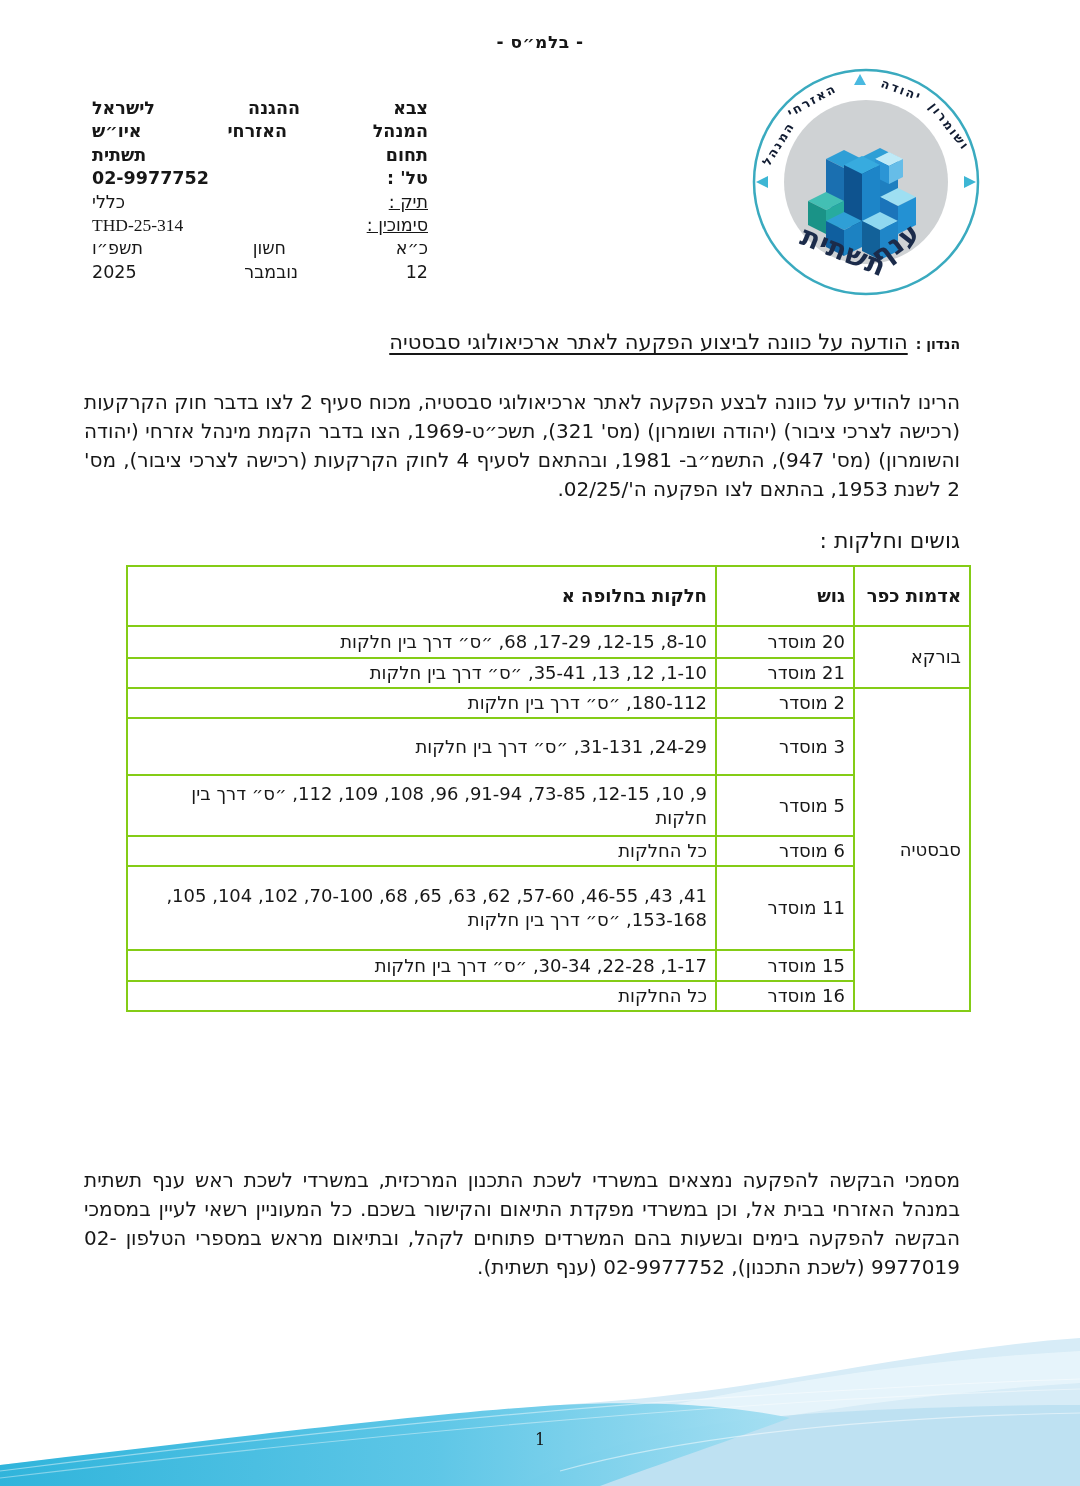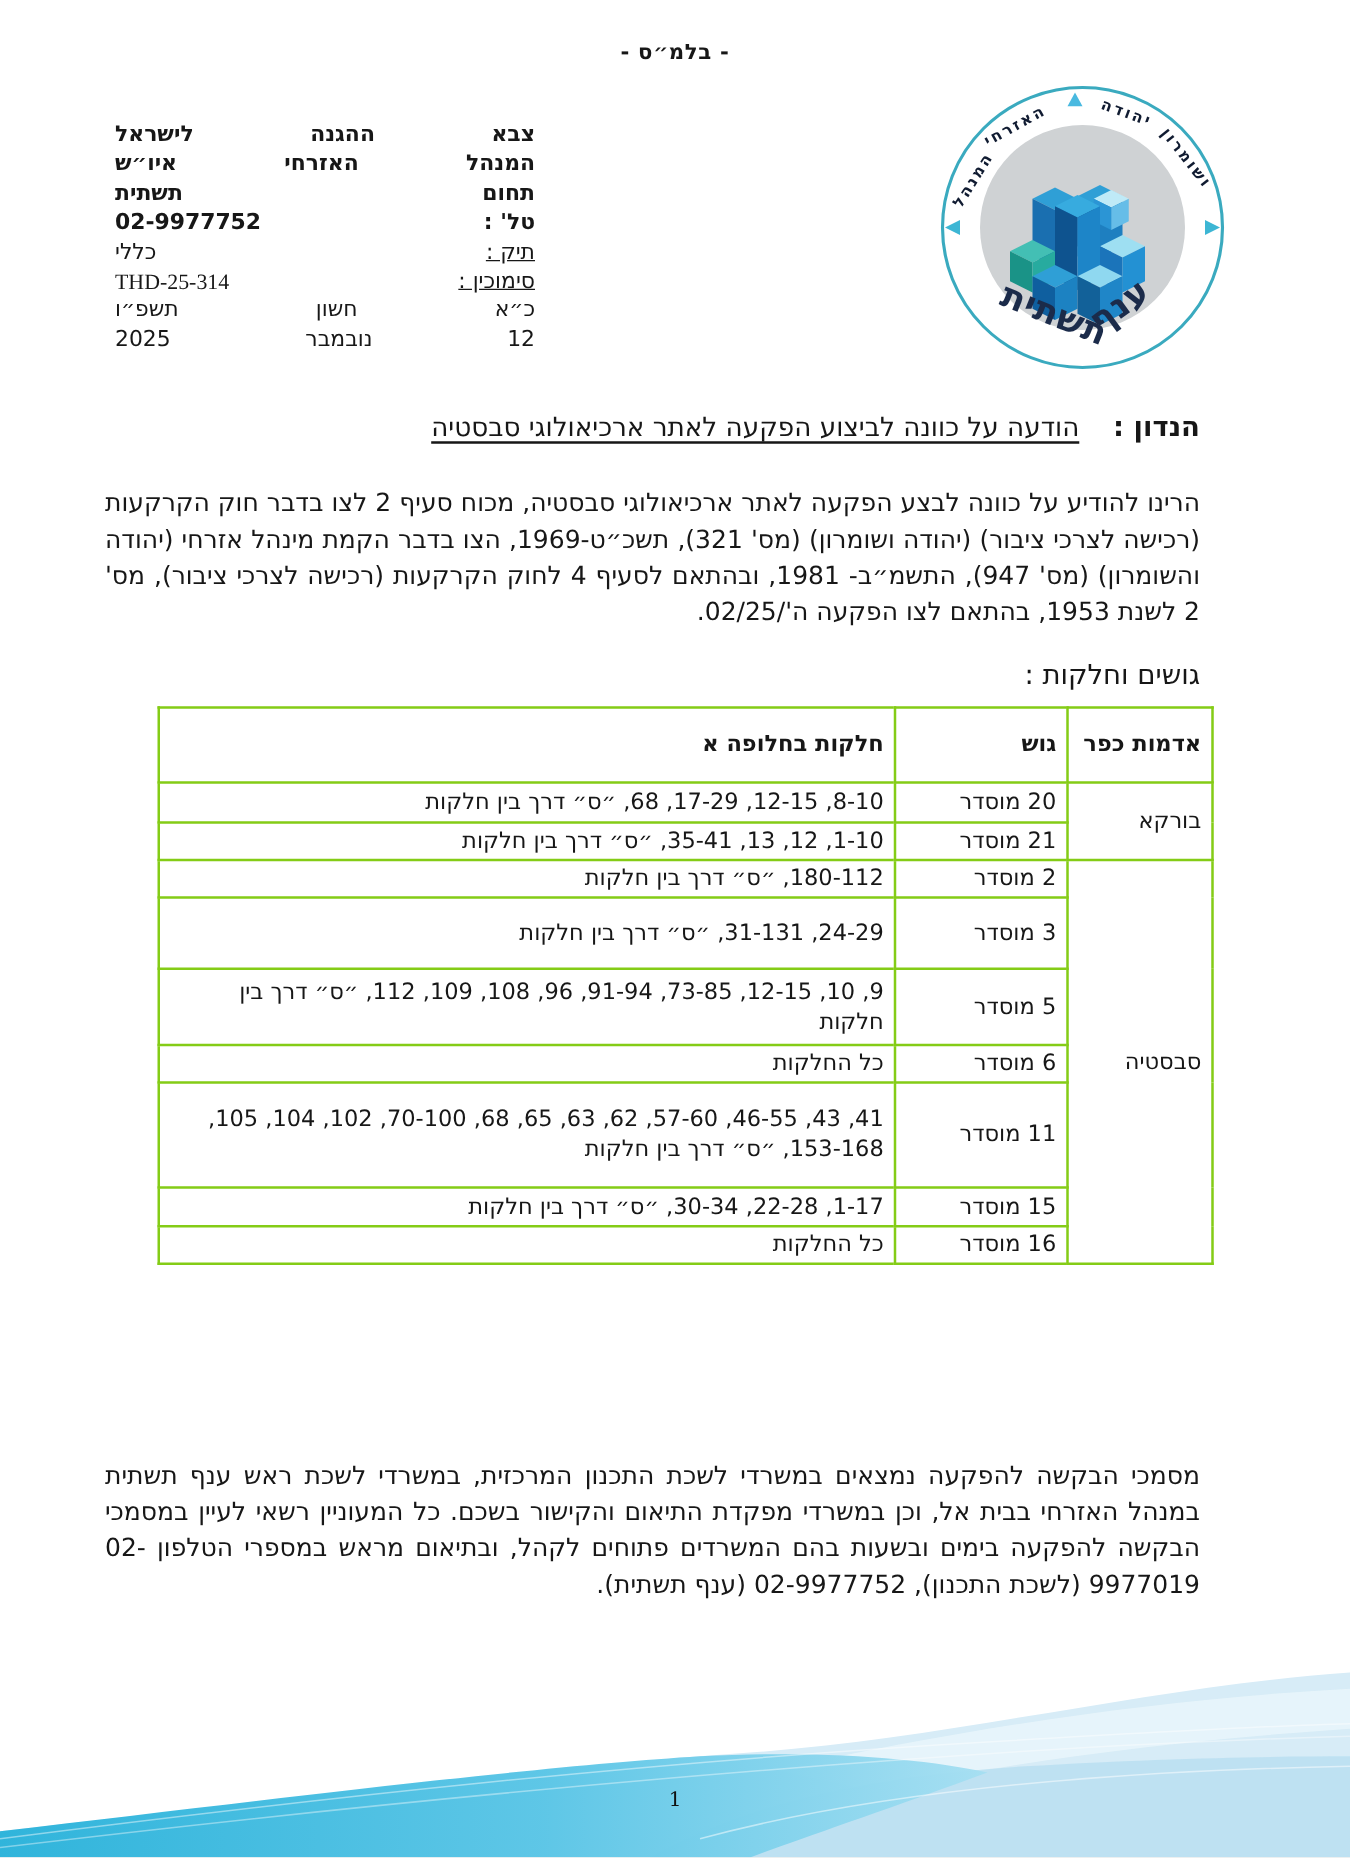--- a/index.html
+++ b/index.html
@@ -15,21 +15,21 @@
   .lh-line.bold{font-weight:bold;}
   .ul{text-decoration:underline;}
   .serif{font-family:Liberation Serif, serif;}
   
   .logo{position:absolute;left:748px;top:64px;}
   .logo text{font-family:"DejaVu Sans",sans-serif;}
   .arc-word{font-size:12.5px;font-weight:600;fill:#101b31;letter-spacing:2px;}
   .seal-bottom{font-size:28px;font-weight:bold;fill:#1b2b4a;letter-spacing:.5px;}
   
   .subject{position:absolute;right:120px;top:330px;direction:rtl;font-size:21px;white-space:nowrap;}
-  .subj-label{font-weight:bold;font-size:22px;margin-left:27px;}
+  .subj-label{font-weight:bold;font-size:14px;margin-left:8px;}
   .subj-text{text-decoration:underline;text-underline-offset:4px;}
   
   .para{position:absolute;right:120px;width:876px;direction:rtl;text-align:justify;
         font-size:20px;line-height:29px;}
   .intro{top:388px;}
   .closing{top:1166px;}
   .section-label{position:absolute;right:120px;top:528px;direction:rtl;font-size:22px;}
   
   .blocks-table{position:absolute;right:109px;top:565px;width:843px;border-collapse:collapse;
         direction:rtl;font-size:18px;table-layout:fixed;}

